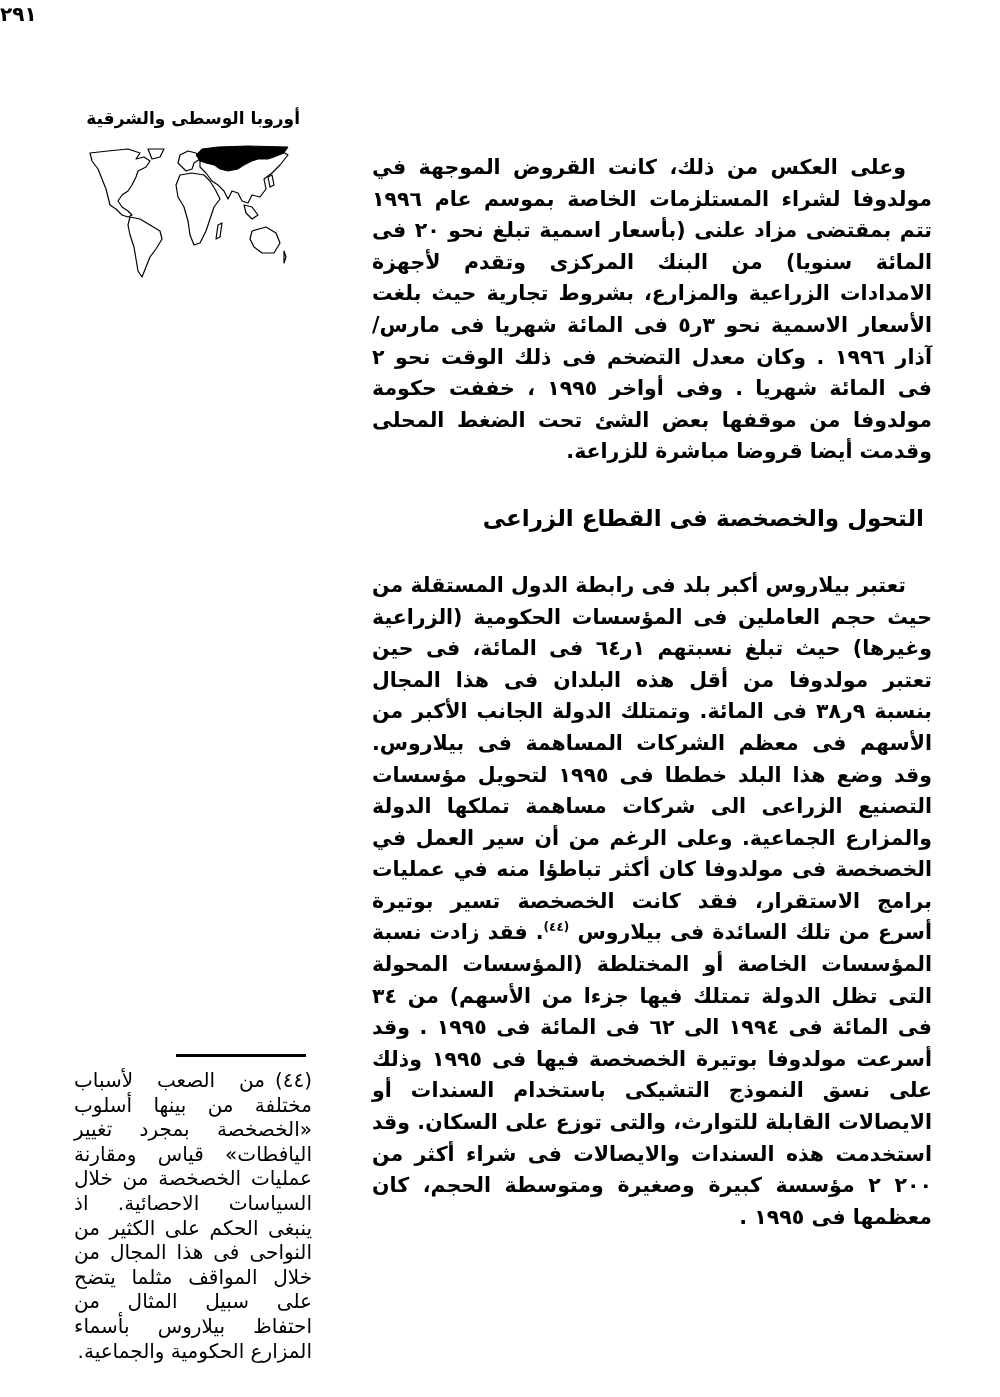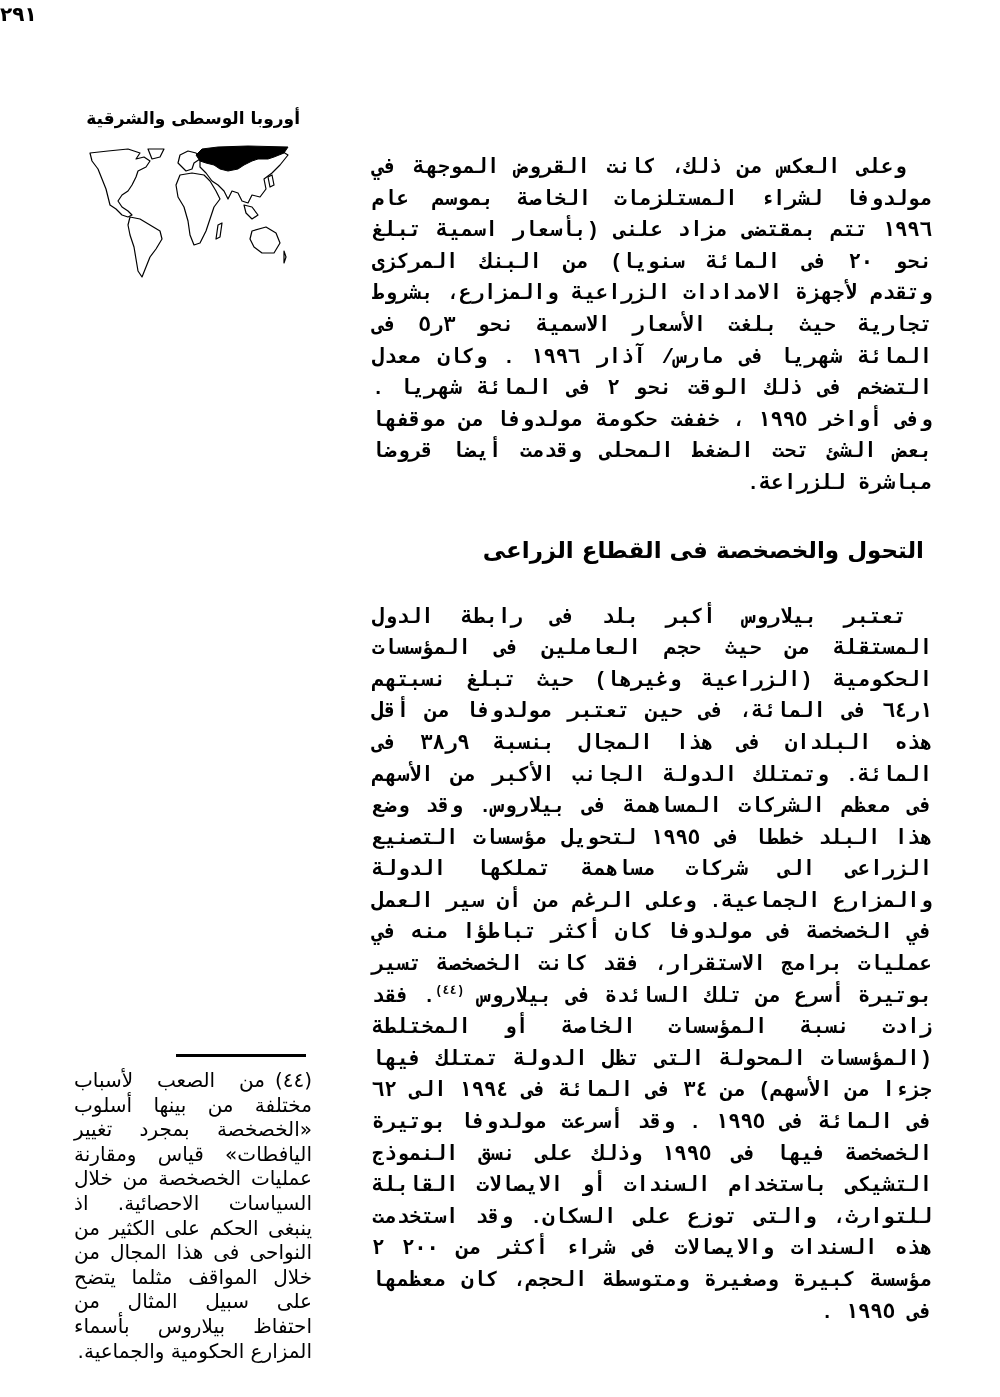--- a/index.html
+++ b/index.html
@@ -53,21 +53,20 @@
       text-align-last: right;
       font-size: 20.5px;
       line-height: 31.6px;
       font-weight: bold;
     }
     .main-column p {
       margin: 0;
     }
     .main-column p.indent {
       text-indent: 26px;
-      font-family: Liberation Mono, monospace;
     }
     .section-heading {
       margin: 34px 0 36px 0;
       font-size: 23px;
       line-height: 32px;
       font-weight: bold;
       text-align: right;
       padding-right: 8px;
     }
     .footnote-rule {

